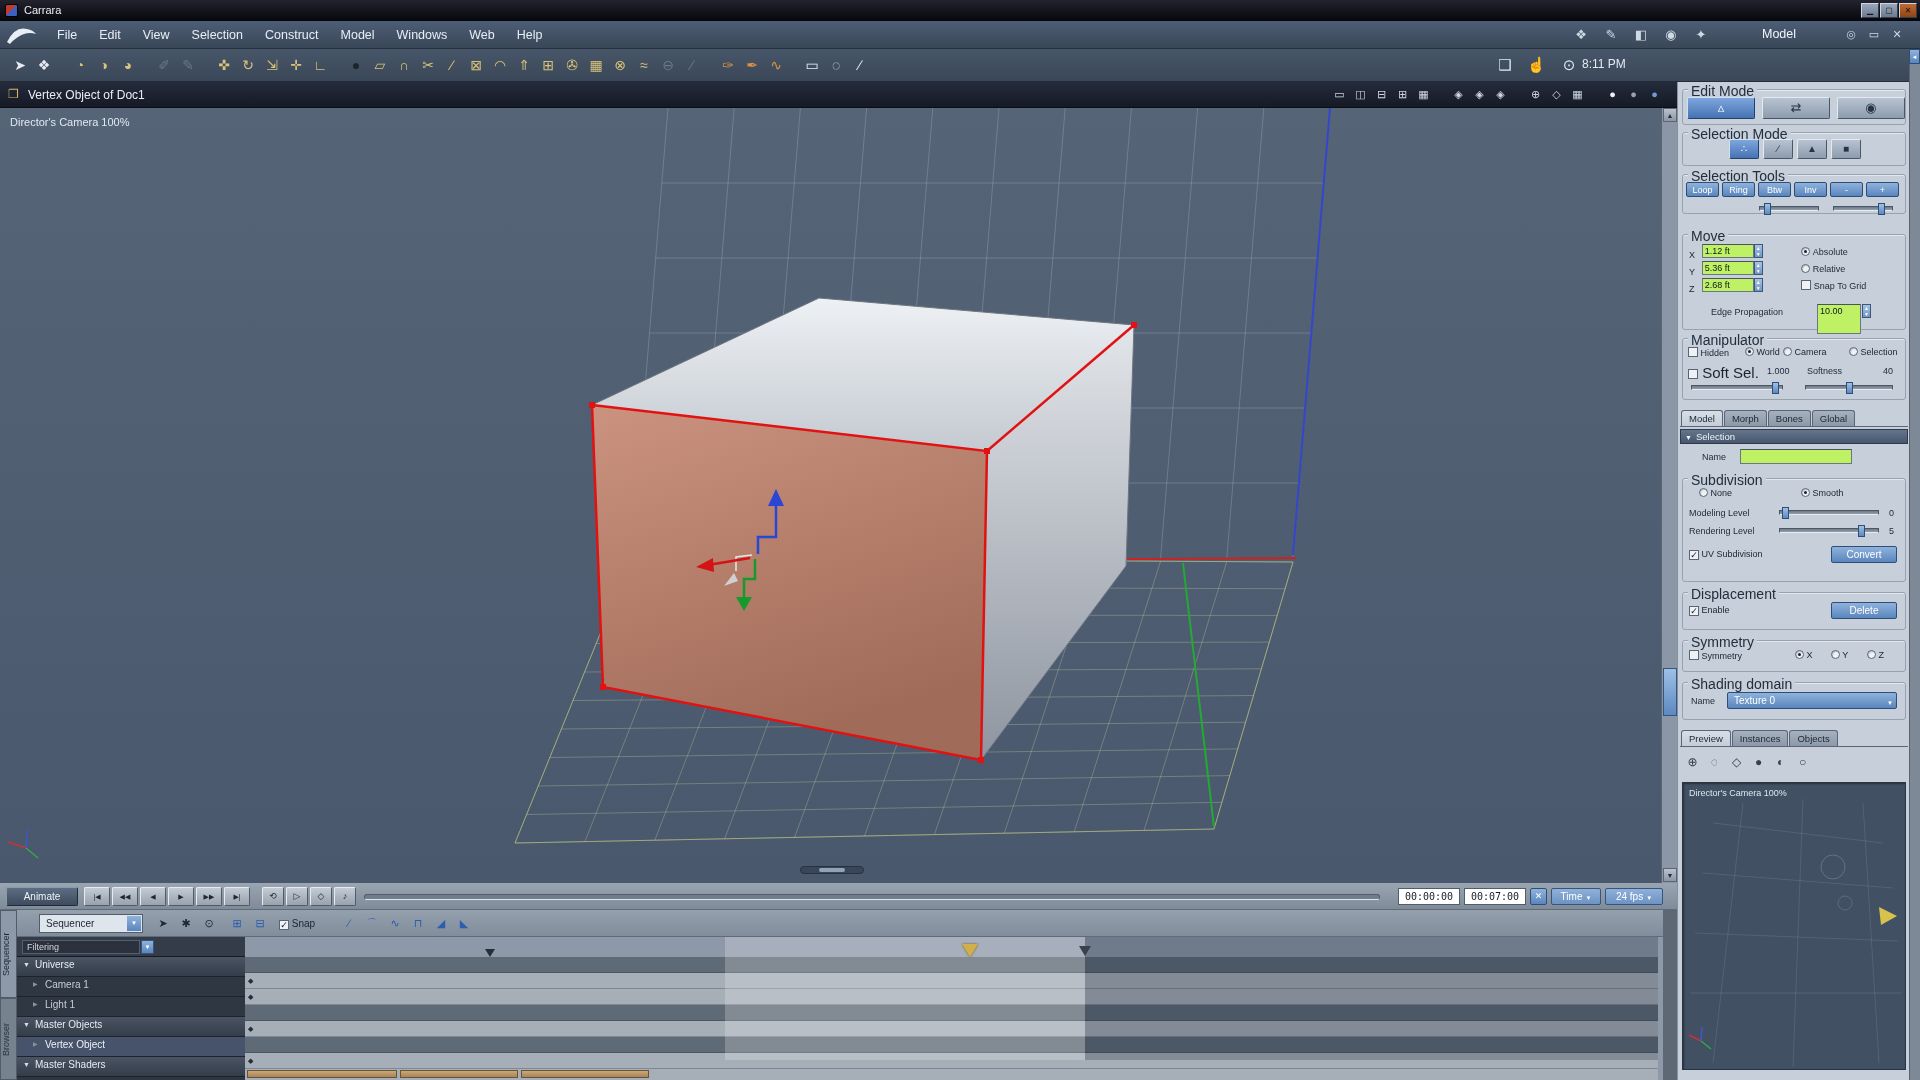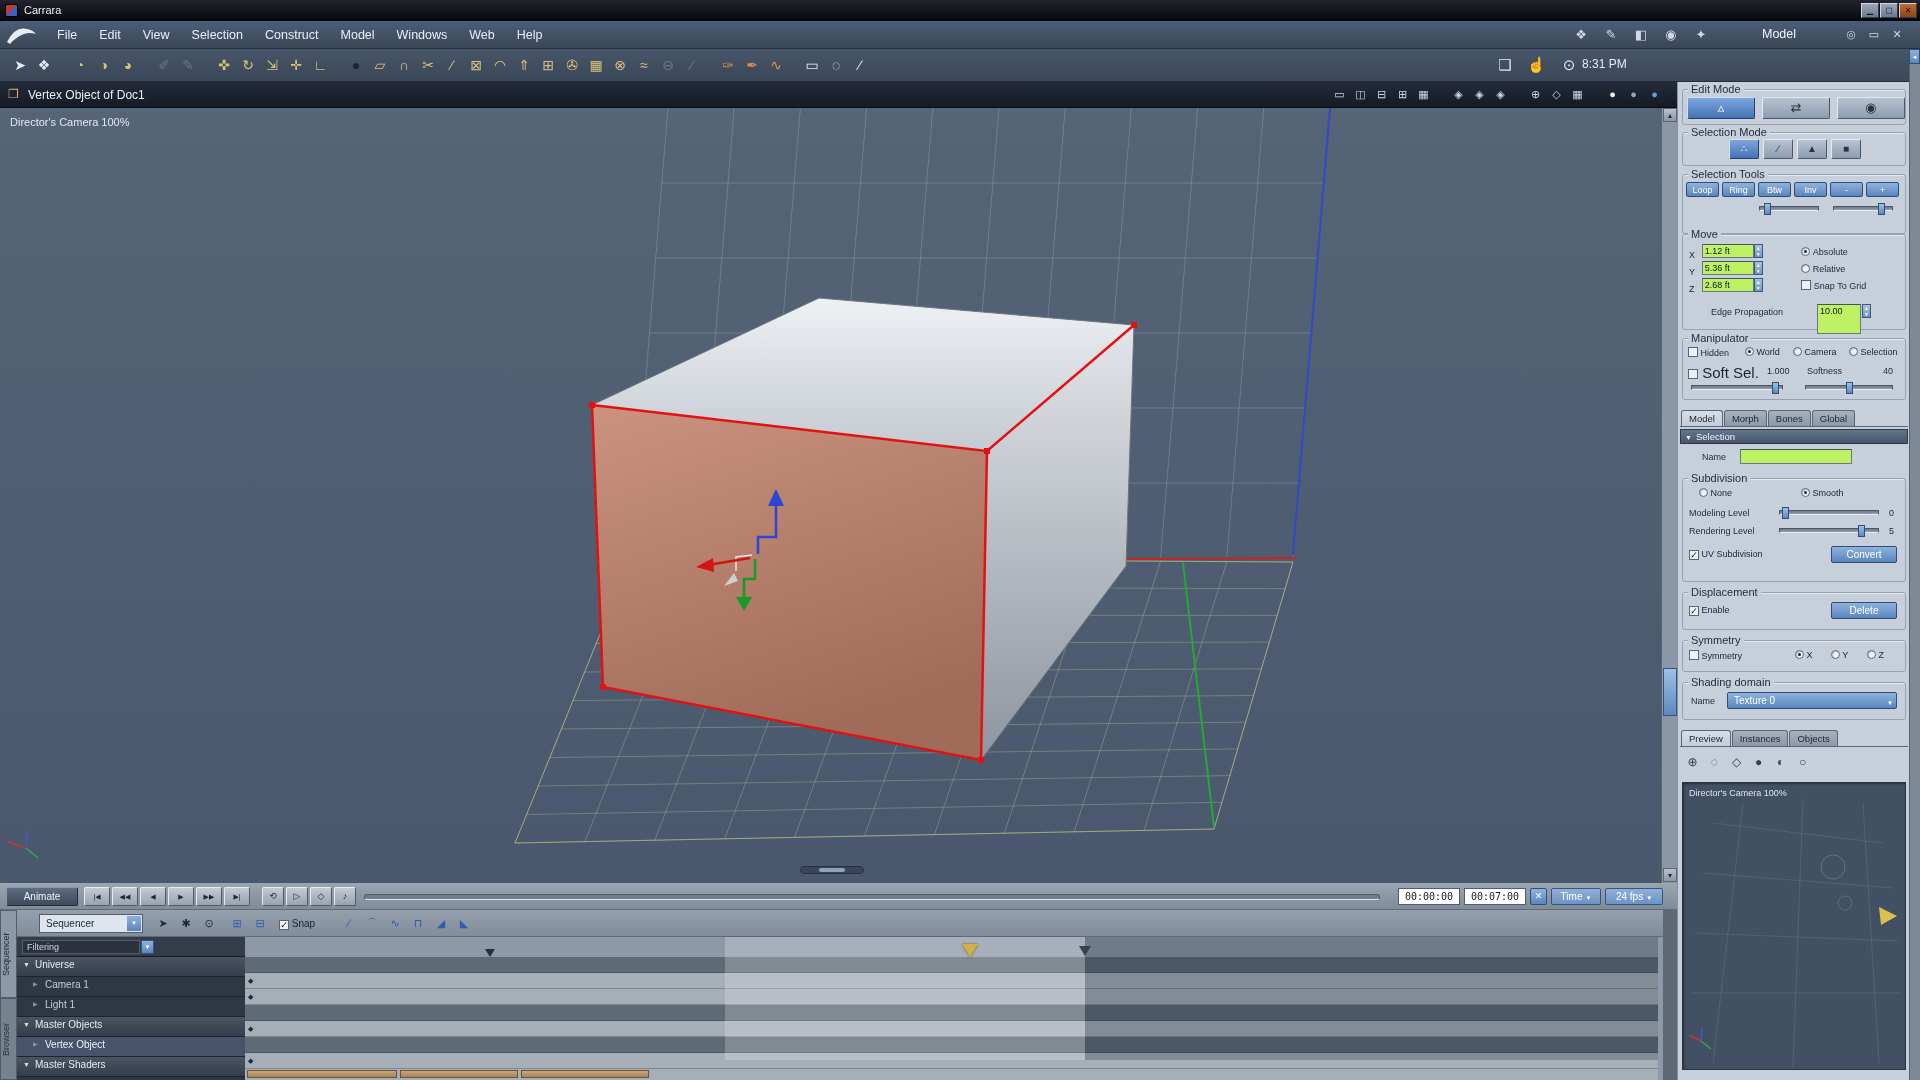--- a/index.html
+++ b/index.html
@@ -55,21 +55,21 @@
   
   .vscroll{position:absolute;left:1661px;top:108px;width:16px;height:775px;background:#8b97a6;border-left:1px solid #5c6673}
   .vsbtn{position:absolute;left:1px;width:14px;height:14px;font-size:7px;line-height:13px;text-align:center;color:#222c3a;background:linear-gradient(#b9c2cd,#8b97a6);border:1px solid #5c6673}
   .vsthumb{position:absolute;left:1px;top:560px;width:14px;height:48px;background:linear-gradient(#9fc0e6,#5d89c0);border:1px solid #35557e}
 
   
   .panel{position:absolute;left:1677px;top:82px;width:232px;height:998px;background:#c6cfda;border-left:1px solid #822;border-left-color:#88929f;color:#1a2430;font-size:10px}
   .strip{position:absolute;left:1909px;top:49px;width:11px;height:1031px;background:#7e8998;border-left:1px solid #5a636f}
   .stripbtn{position:absolute;left:1909px;top:49px;width:11px;height:15px;background:linear-gradient(#8fb2dc,#5a86bd);border:1px solid #2e4e78;color:#fff;font-size:7px;line-height:13px;text-align:center}
   .fs{position:absolute;border:1px solid #97a2b0;border-radius:3px;box-shadow:inset 0 1px 0 rgba(255,255,255,.55)}
-  .fs .lg{position:absolute;top:-7px;left:5px;background:#c6cfda;padding:0 3px;font-size:11px;color:#232e3d}
+  .fs .lg{position:absolute;top:-7px;left:5px;background:#c6cfda;padding:0 3px;font-size:14px;color:#232e3d}
   .pbtn{position:absolute;height:22px;background:linear-gradient(#b7c3d2,#8d9cae);border:1px solid;border-color:#e3e9f0 #4c5766 #4c5766 #e3e9f0;border-radius:2px;text-align:center;font-size:13px;color:#2a3442;line-height:20px}
   .pbtn.on{background:linear-gradient(#7ea6dd,#4673b4);color:#fff;border-color:#cfe0f2 #23426b #23426b #cfe0f2}
   .bluebtn{background:linear-gradient(#8fb2dc,#5a86bd);border:1px solid #2e4e78;color:#fff;text-align:center;border-radius:2px}
   .rd{width:9px;height:9px;border-radius:50%;background:#eef1f5;border:1px solid #5a6574;display:inline-block;vertical-align:-1px;box-shadow:inset 1px 1px 1px rgba(0,0,0,.2)}
   .rd.on::after{content:"";display:block;width:3px;height:3px;border-radius:50%;background:#17202d;margin:2px 0 0 2px}
   .ck{width:10px;height:10px;background:#eef1f5;border:1px solid #5a6574;display:inline-block;vertical-align:-1px;font-size:9px;line-height:8px;text-align:center;color:#111b28}
   .ck.on::after{content:"✓"}
   .inp{background:#bef264;border:1px solid #6b7685;border-top-color:#49525f;font-size:9px;color:#101820;display:inline-block;overflow:hidden;white-space:nowrap;padding:1px 2px}
   .st{display:inline-flex;flex-direction:column;width:9px;height:14px;background:linear-gradient(#a9c3e2,#6f96c4);border:1px solid #3c567c;vertical-align:top}
   .st b{display:block;font-weight:normal;font-size:5px;line-height:6px;color:#fff;text-align:center}
@@ -229,21 +229,21 @@
         <span class="tool white gp">▭</span>
         <span class="tool white">◌</span>
         <span class="tool white">∕</span>
       </div>
     <div class="righttools">
 
     <span class="tool">❑</span>
         <span class="tool">☝</span>
         <span class="tool">⊙</span>
       </div>
-    <span class="clock">8:31 PM</span>
+    <span class="clock">8:11 PM</span>
   </div>
 
   <div class="docbar">
     <span class="docico">❒</span>
     <span class="doctitle">Vertex Object of Doc1</span>
     <div class="docicons">
       <span style="display:flex;gap:4px">
 
       <span class="tool">▭</span>
           <span class="tool">◫</span>
@@ -406,21 +406,21 @@
       <span class="lg">Selection Mode</span>
       <span style="position:absolute;left:46px;top:6px;display:flex;gap:4px">
 
       <span class="pbtn on" style="position:relative;width:30px;height:20px;font-size:10px;line-height:18px">∴</span>
           <span class="pbtn" style="position:relative;width:30px;height:20px;font-size:10px;line-height:18px">∕</span>
           <span class="pbtn" style="position:relative;width:30px;height:20px;font-size:10px;line-height:18px">▲</span>
           <span class="pbtn" style="position:relative;width:30px;height:20px;font-size:10px;line-height:18px">■</span>
         </span>
     </div>
 
-    <div class="fs" style="left:4px;top:92px;width:224px;height:60px">
+    <div class="fs" style="left:4px;top:92px;width:224px;height:40px">
       <span class="lg">Selection Tools</span>
       <span style="position:absolute;left:3px;top:7px;display:flex;gap:3px">
 
       <span class="bluebtn" style="width:33px;height:15px;font-size:9px;line-height:14px">Loop</span>
           <span class="bluebtn" style="width:33px;height:15px;font-size:9px;line-height:14px">Ring</span>
           <span class="bluebtn" style="width:33px;height:15px;font-size:9px;line-height:14px">Btw</span>
           <span class="bluebtn" style="width:33px;height:15px;font-size:9px;line-height:14px">Inv</span>
           <span class="bluebtn" style="width:33px;height:15px;font-size:9px;line-height:14px">-</span>
           <span class="bluebtn" style="width:33px;height:15px;font-size:9px;line-height:14px">+</span>
         </span>
@@ -468,21 +468,21 @@
         <span class="st" style="position:absolute;left:179px;top:69px">
           <b>▲</b>
           <b>▼</b>
         </span>
     </div>
 
     <div class="fs" style="left:4px;top:256px;width:224px;height:62px">
       <span class="lg">Manipulator</span>
       <span style="position:absolute;left:5px;top:8px;font-size:9px"><span class="ck"></span> <span>Hidden</span></span>
       <span style="position:absolute;left:62px;top:8px;font-size:9px"><span class="rd on"></span> <span>World</span></span>
-      <span style="position:absolute;left:110px;top:8px;font-size:9px"><span class="rd"></span> <span>Camera</span></span>
+      <span style="position:absolute;left:100px;top:8px;font-size:9px"><span class="rd"></span> <span>Camera</span></span>
       <span style="position:absolute;left:166px;top:8px;font-size:9px"><span class="rd"></span> <span>Selection</span></span>
       <span style="position:absolute;left:5px;top:25px;font-size:15px"><span class="ck"></span> <span>Soft Sel.</span></span>
       <span class="lab" style="left:84px;top:27px">1.000</span>
       <span class="lab" style="left:124px;top:27px">Softness</span>
       <span class="lab" style="left:200px;top:27px">40</span>
       <span class="sl" style="left:8px;top:46px;width:92px">
           <span class="th" style="left:80px"></span>
         </span>
       <span class="sl" style="left:122px;top:46px;width:88px">
           <span class="th" style="left:40px"></span>

